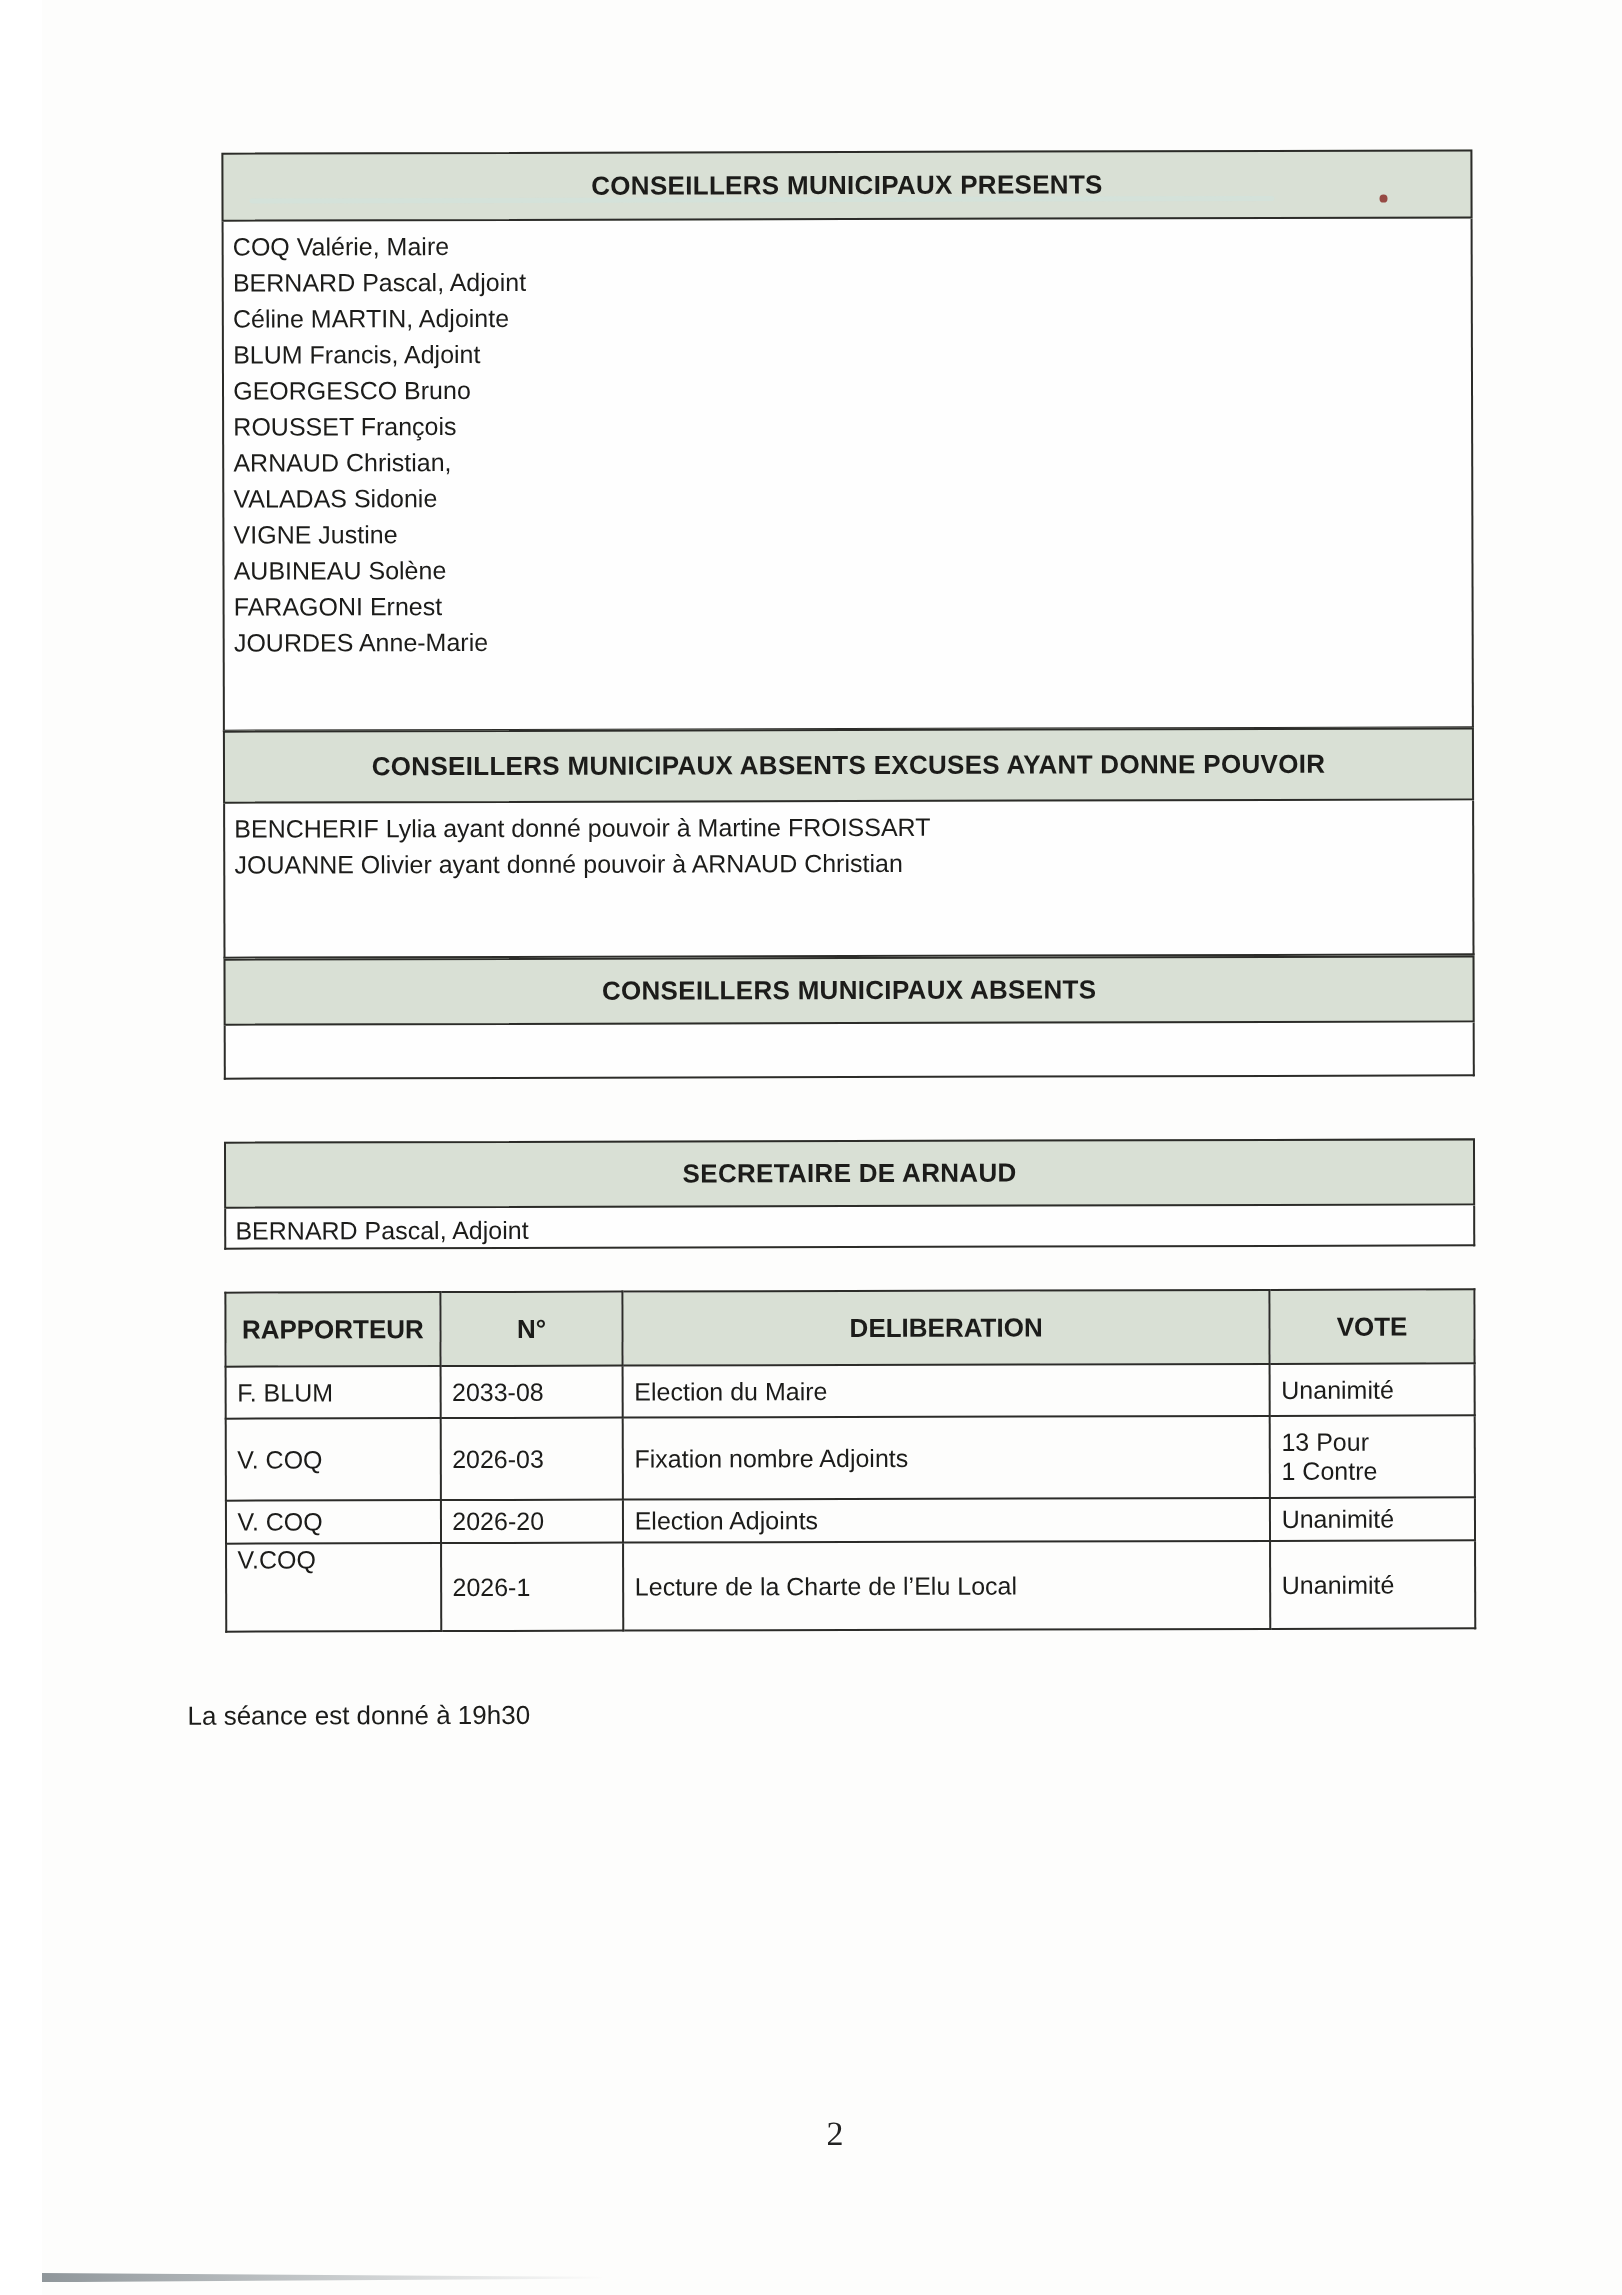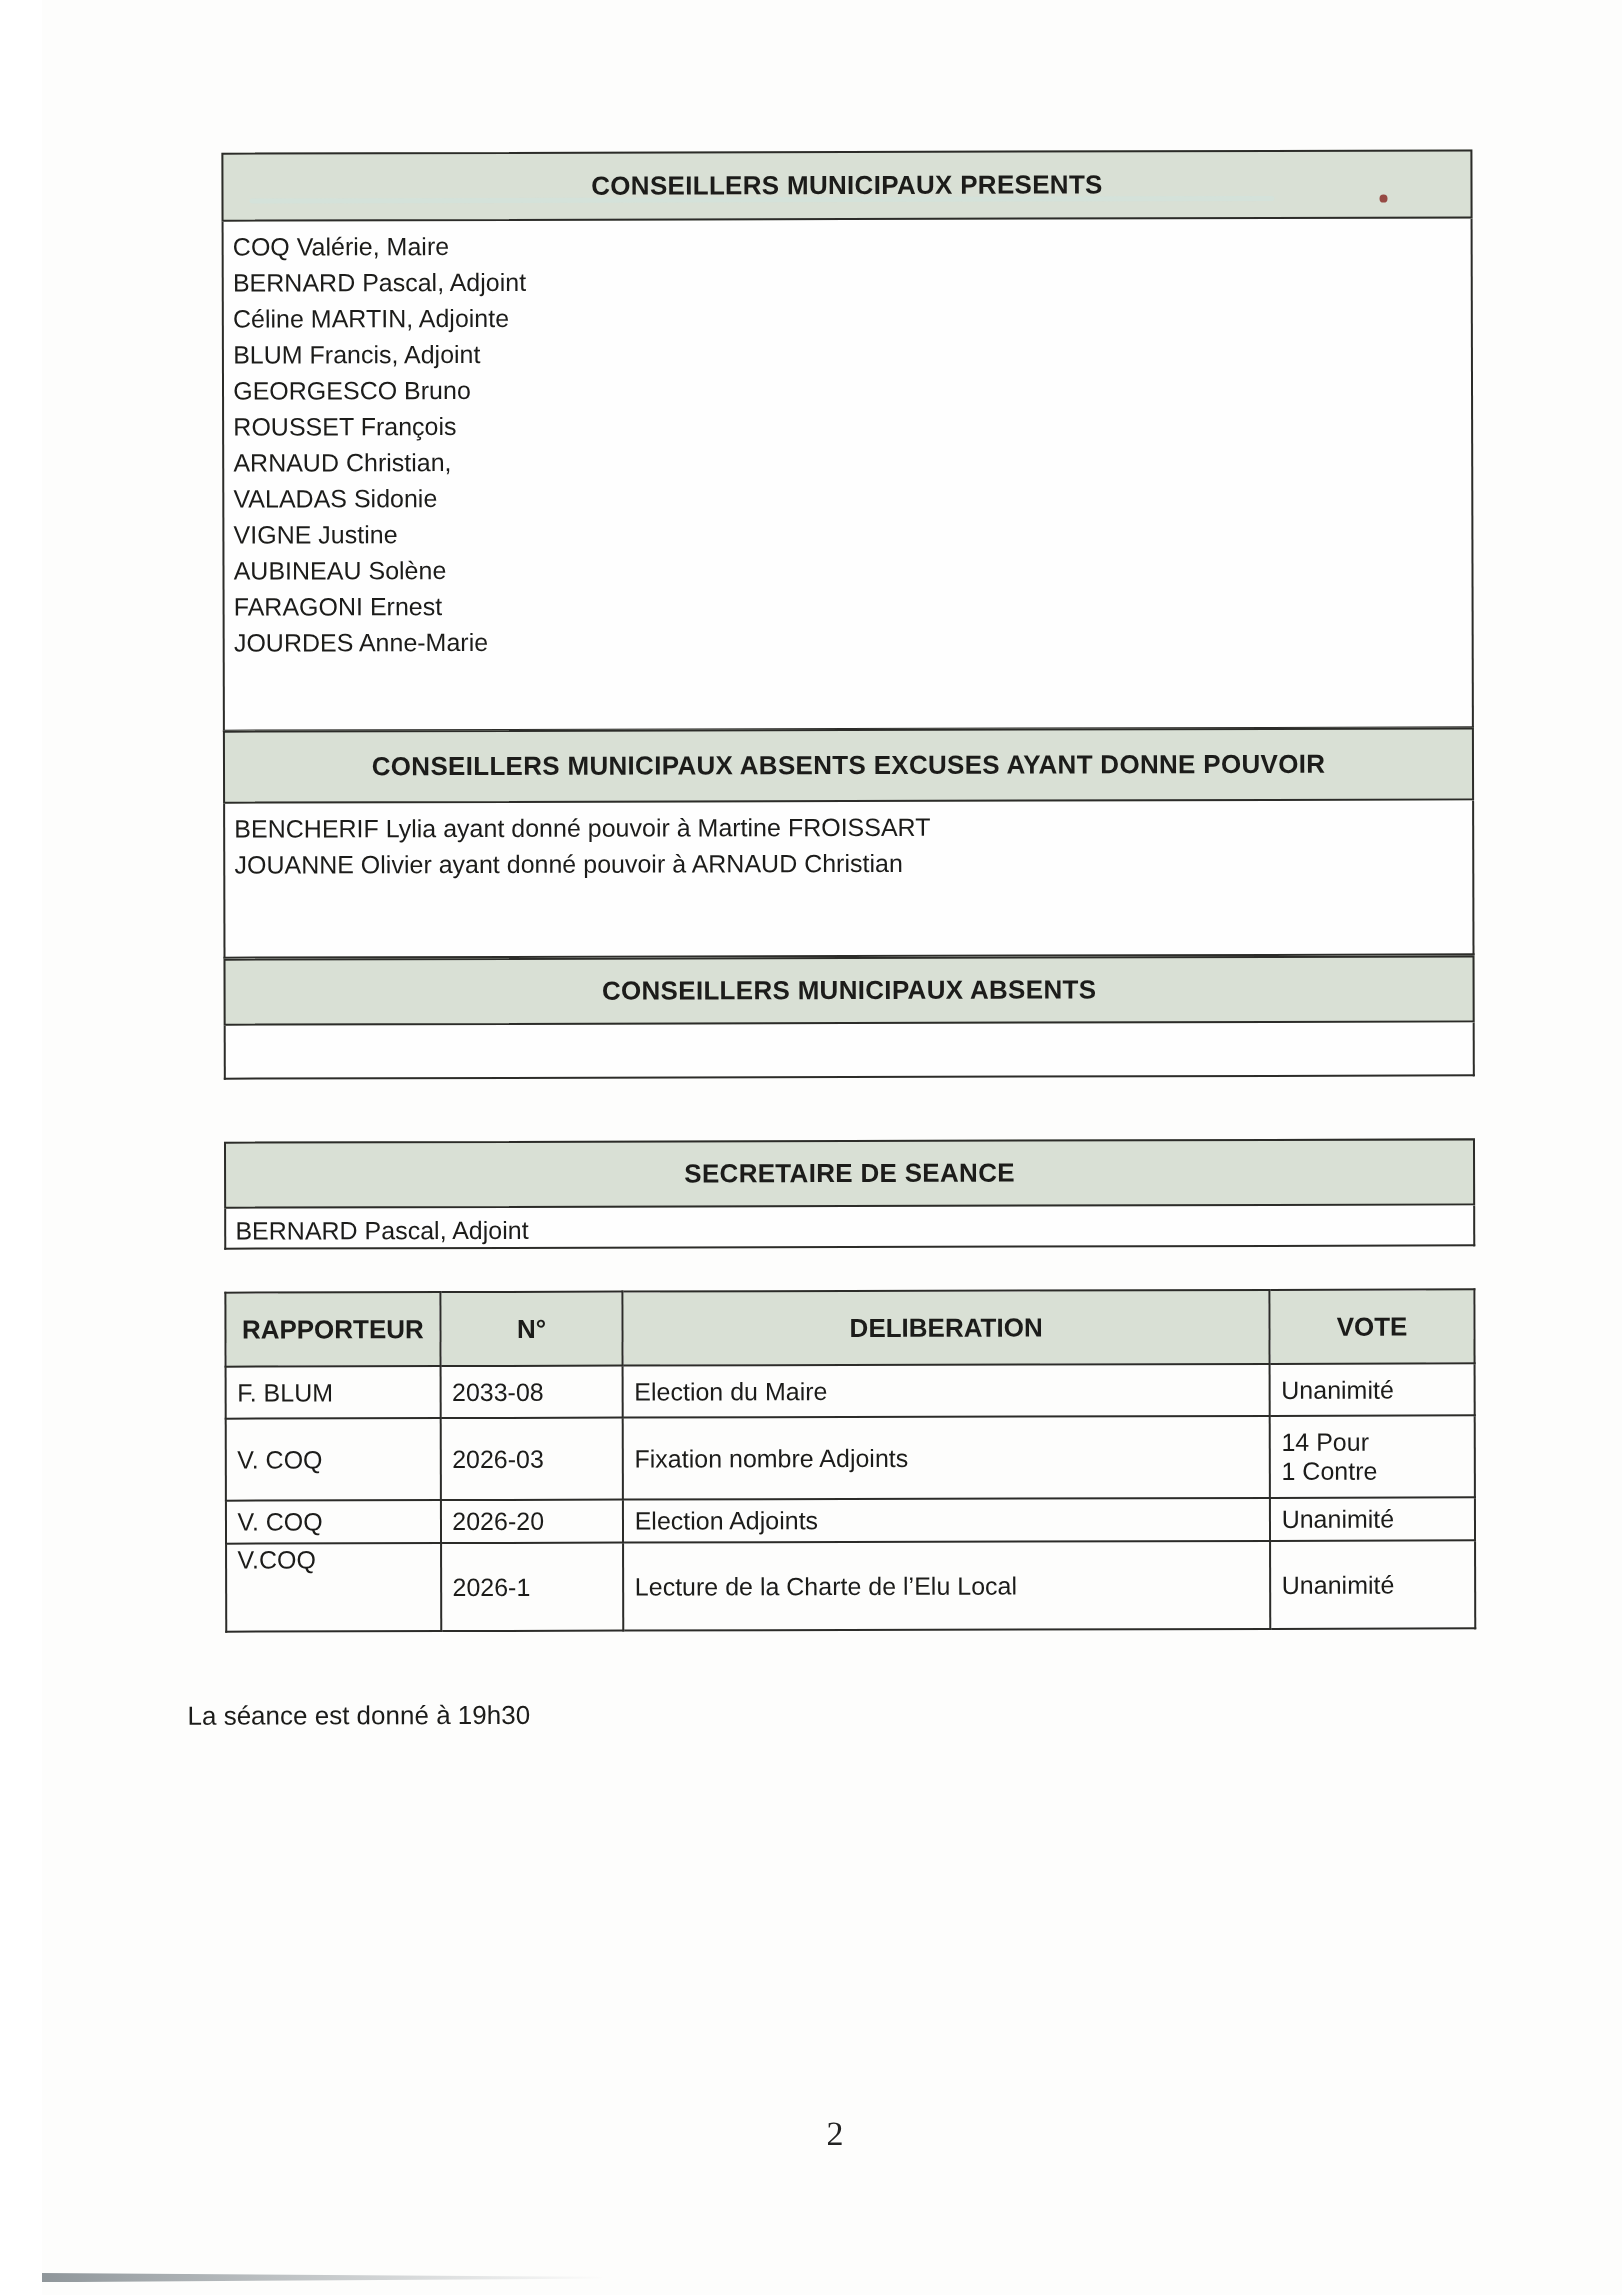--- a/index.html
+++ b/index.html
@@ -125,21 +125,21 @@
 
     <section class="sect" style="top:957px;">
       <div class="sect-header" style="height:67px;">
         <span>CONSEILLERS MUNICIPAUX ABSENTS</span>
       </div>
       <div class="sect-body" style="height:54px;"></div>
     </section>
 
     <section class="sect" style="top:1140px;">
       <div class="sect-header" style="height:67px;">
-        <span>SECRETAIRE DE SEANCE</span>
+        <span>SECRETAIRE DE ARNAUD</span>
       </div>
       <div class="sect-body" style="height:41px;padding-top:3.9px;">
         <div class="line">BERNARD Pascal, Adjoint</div>
       </div>
     </section>
 
     <table class="delib">
       <colgroup>
         <col style="width:17.2%">
           <col style="width:14.6%">
@@ -158,21 +158,21 @@
         <tr class="r0">
           <td class="rapp">F. BLUM</td>
           <td>2033-08</td>
           <td>Election du Maire</td>
           <td class="vote">Unanimité</td>
         </tr>
         <tr class="r1">
           <td class="rapp">V. COQ</td>
           <td>2026-03</td>
           <td>Fixation nombre Adjoints</td>
-          <td class="vote">14 Pour
+          <td class="vote">13 Pour
 1 Contre</td>
         </tr>
         <tr class="r2">
           <td class="rapp">V. COQ</td>
           <td>2026-20</td>
           <td>Election Adjoints</td>
           <td class="vote">Unanimité</td>
         </tr>
         <tr class="r3">
           <td class="rapp">V.COQ</td>

